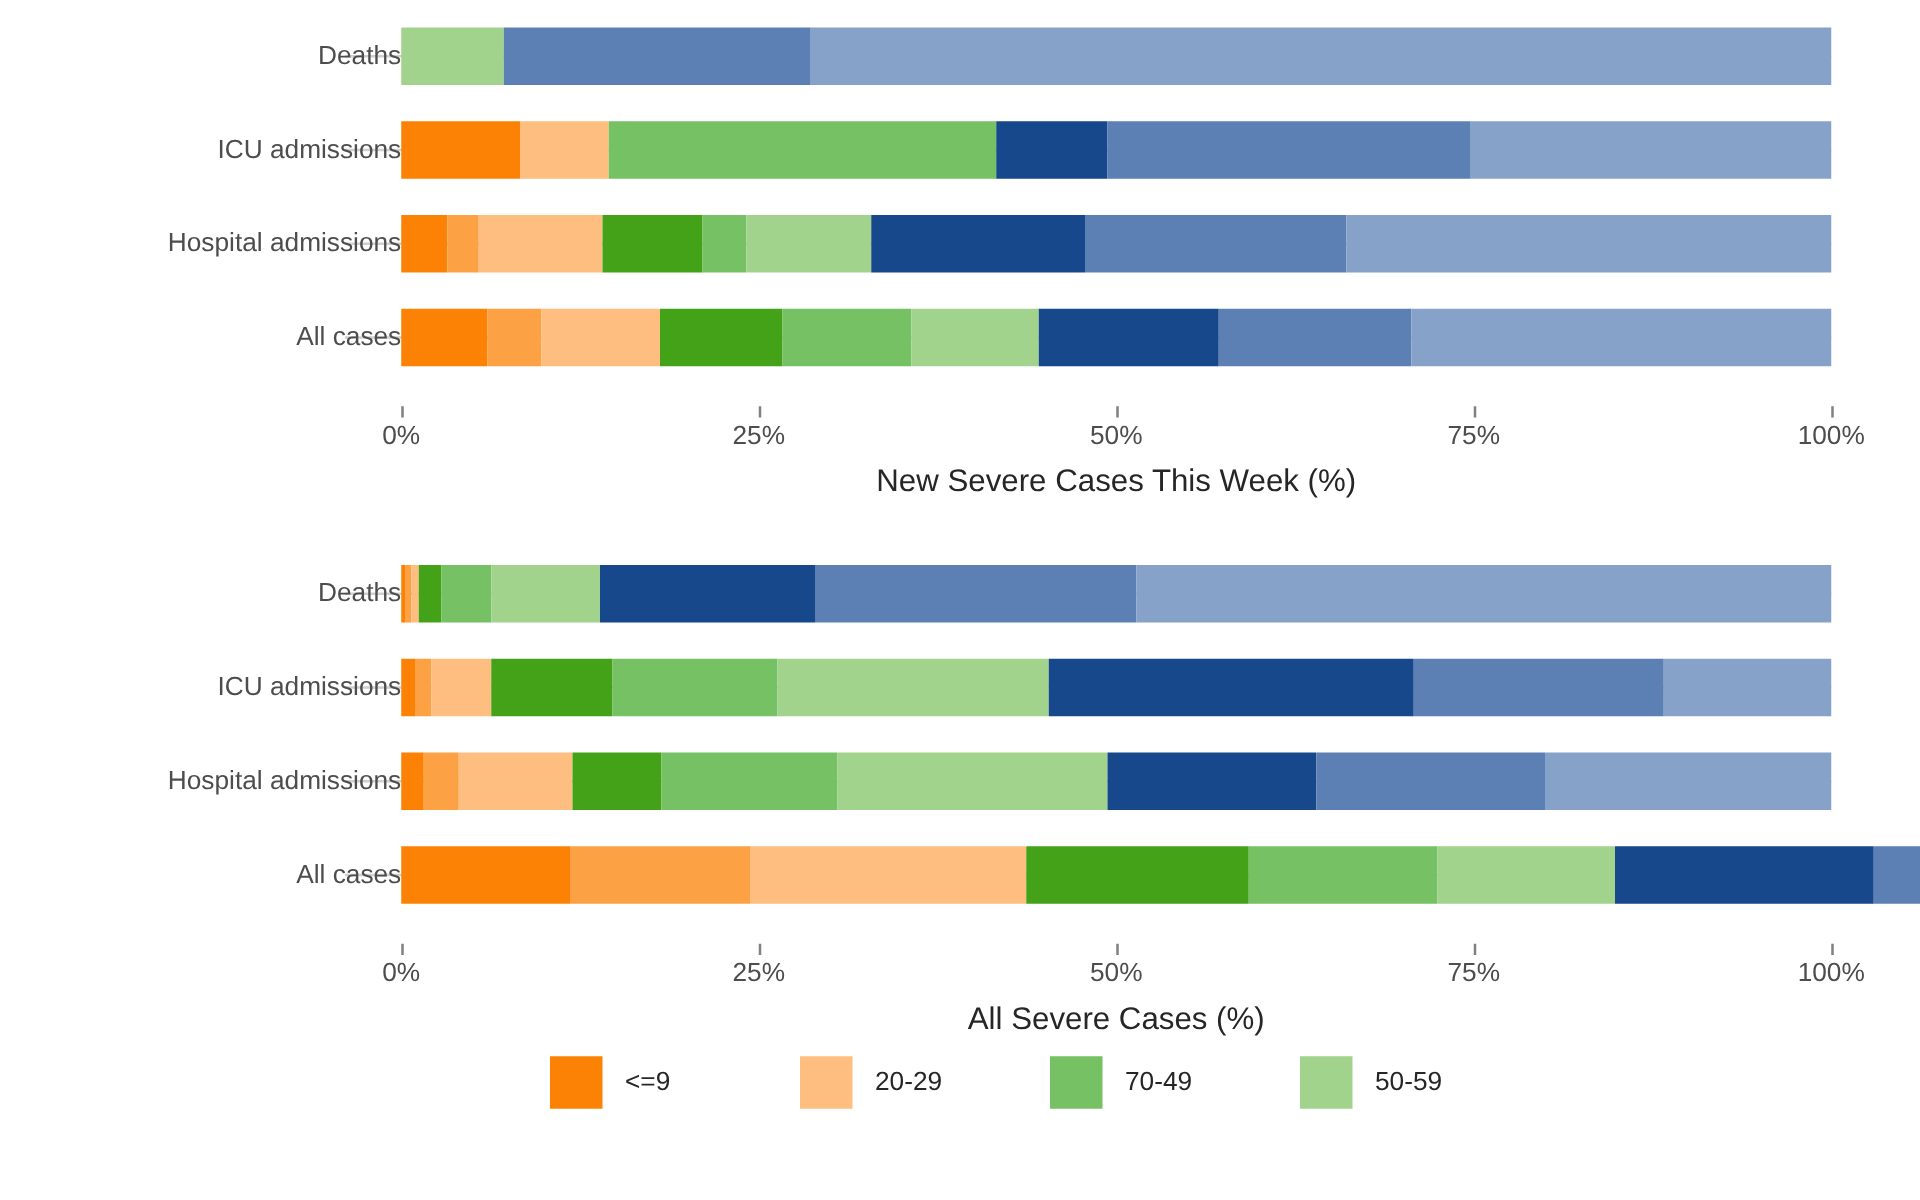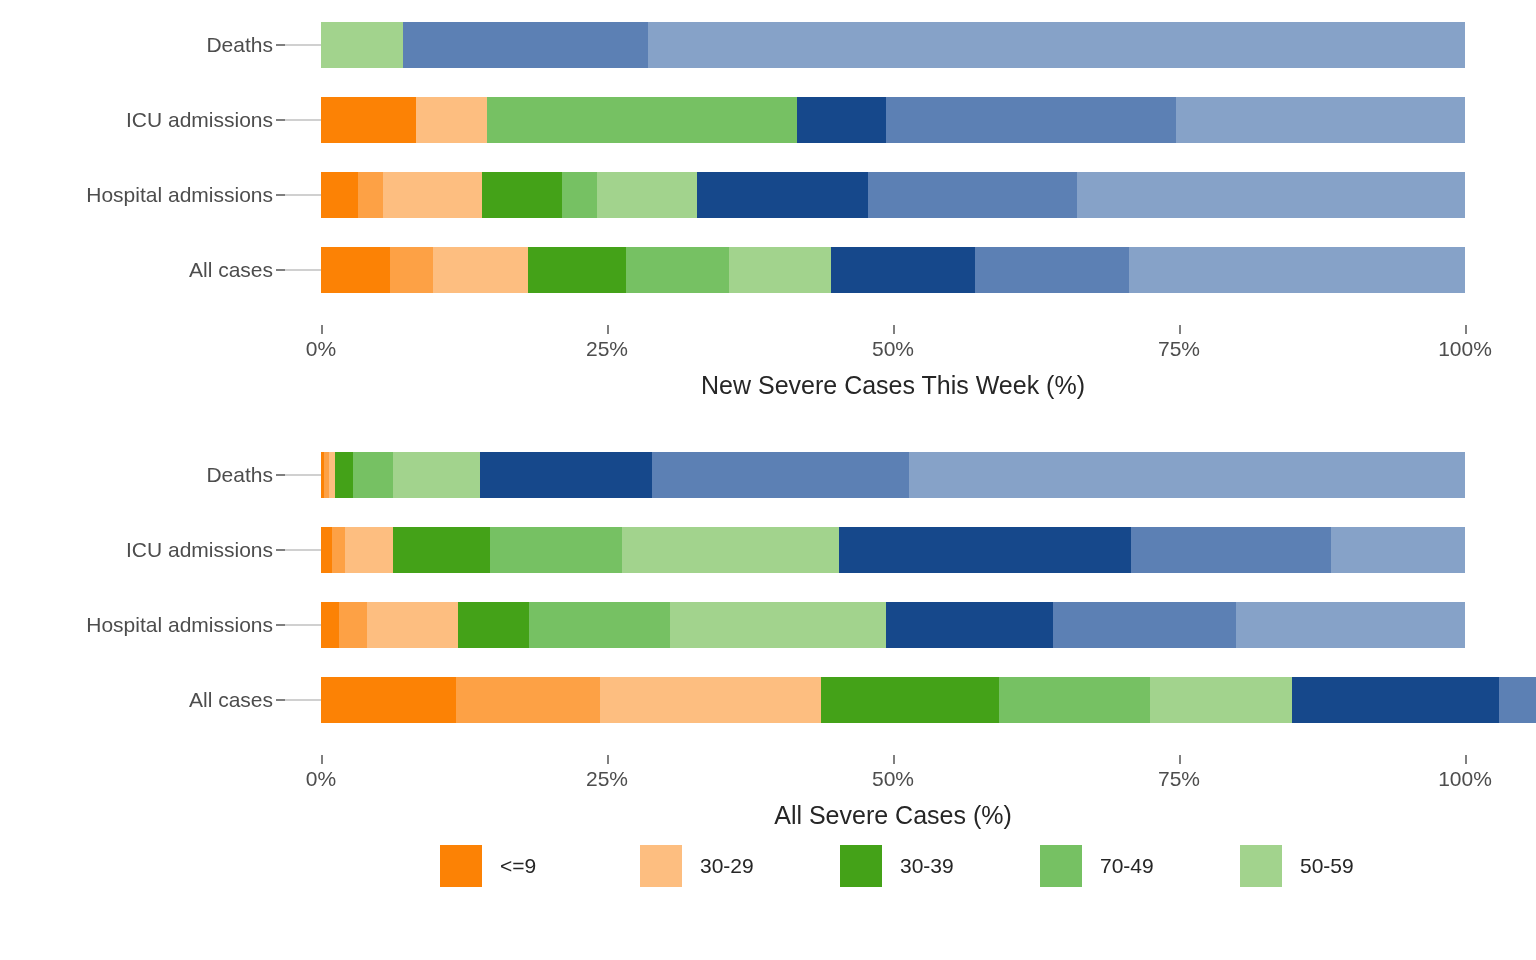--- a/index.html
+++ b/index.html
@@ -35,20 +35,21 @@
     width: 1144px;
     top: 0px;
   }
 
   
   .row {
     position: absolute;
     left: 0;
     width: 1144px;
     height: 46px;
+    padding-left: 48px;
   }
   .row-label {
     position: absolute;
     right: 1144px;
     top: 0;
     height: 46px;
     line-height: 46px;
     padding-right: 48px;
     white-space: nowrap;
     font-size: 21px;
@@ -312,25 +313,21 @@
   </div>
 
   <div id="legend">
     <div class="legend-inner" id="legend-inner">
         <div class="legend-item">
           <div class="legend-swatch" style="background: rgb(252, 130, 5);"></div>
           <div class="legend-text">&lt;=9</div>
         </div>
         <div class="legend-item">
           <div class="legend-swatch" style="background: rgb(253, 190, 128);"></div>
-          <div class="legend-text">30-29</div>
-        </div>
-        <div class="legend-item">
-          <div class="legend-swatch" style="background: rgb(68, 162, 24);"></div>
-          <div class="legend-text">30-39</div>
+          <div class="legend-text">20-29</div>
         </div>
         <div class="legend-item">
           <div class="legend-swatch" style="background: rgb(118, 193, 99);"></div>
           <div class="legend-text">70-49</div>
         </div>
         <div class="legend-item">
           <div class="legend-swatch" style="background: rgb(162, 211, 141);"></div>
           <div class="legend-text">50-59</div>
         </div>
       </div>

